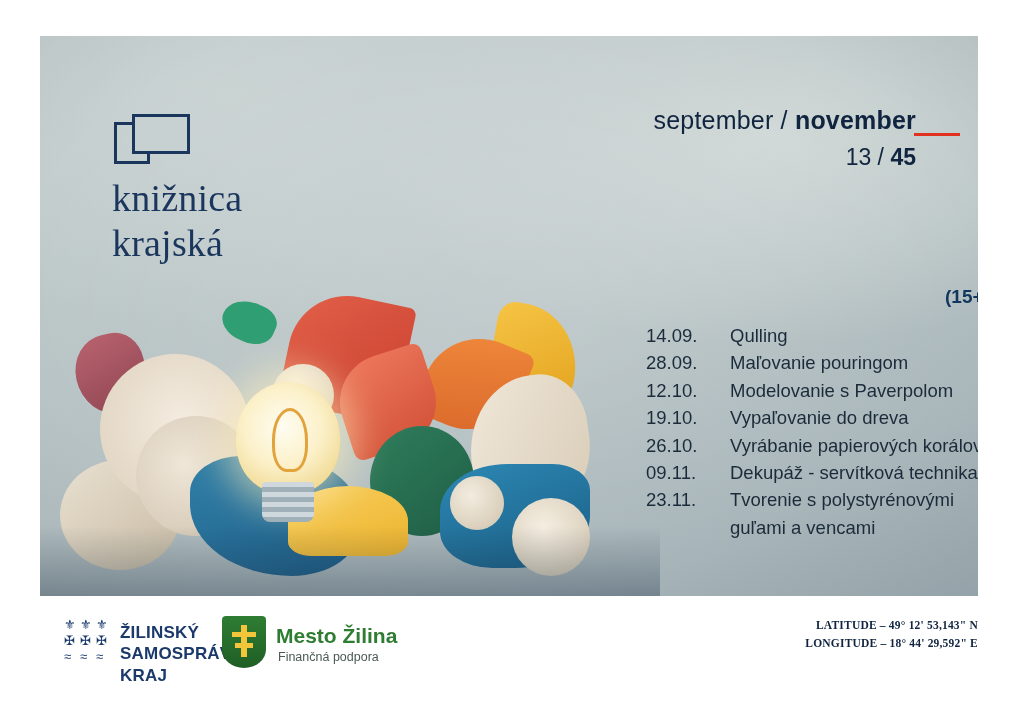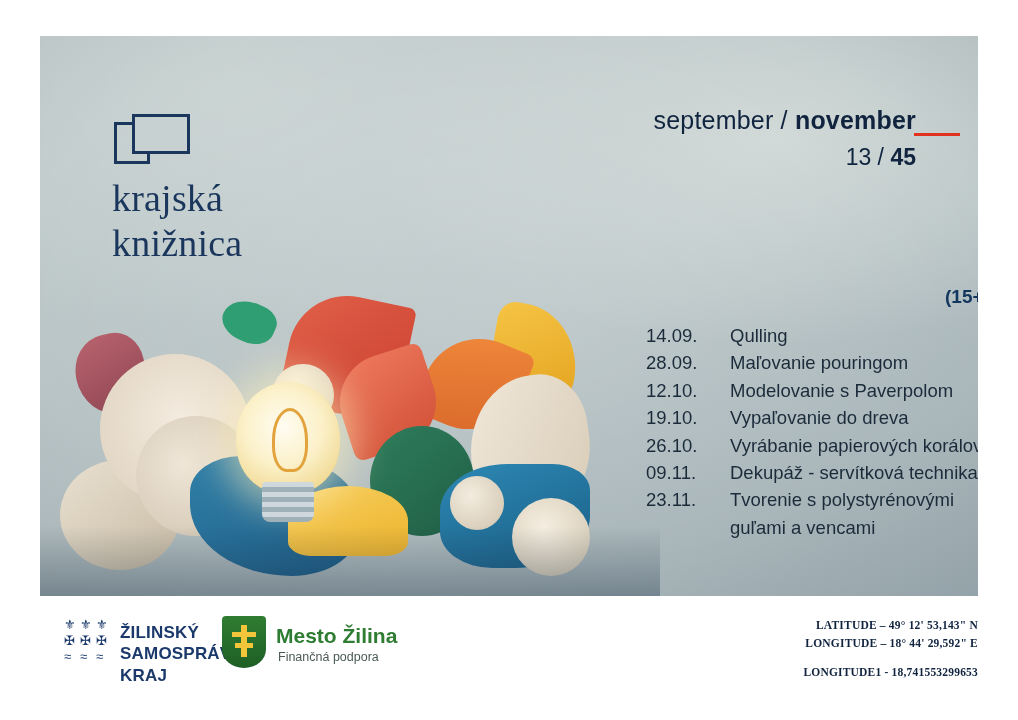--- a/index.html
+++ b/index.html
@@ -222,22 +222,22 @@
 
   <div class="art-panel">
     <div class="vignette"></div>
 
     <div class="logo-mark">
       <div class="sq-a"></div>
       <div class="sq-b"></div>
     </div>
 
     <div class="library-name">
+      <span>knižnica</span>
       <span>krajská</span>
-      <span>knižnica</span>
     </div>
 
     <div class="collage">
       <div class="c-teal1"></div>
       <div class="c-pink1"></div>
       <div class="c-cream1"></div>
       <div class="c-green2"></div>
       <div class="c-red1"></div>
       <div class="c-yellow1"></div>
       <div class="c-orange1"></div>
@@ -334,17 +334,16 @@
       <div class="cross-h1"></div>
       <div class="cross-h2"></div>
     </div>
     <div class="mesto-title">Mesto Žilina</div>
     <div class="mesto-sub">Finančná podpora</div>
 
     <div class="coords">
       <div>LATITUDE – 49° 12' 53,143" N</div>
       <div>LONGITUDE – 18° 44' 29,592" E</div>
       <div class="gap"></div>
-      <div>LONGITUDE1 - 18,741553299653</div>
     </div>
   </div>
 
 </div>
 
 </body></html>

